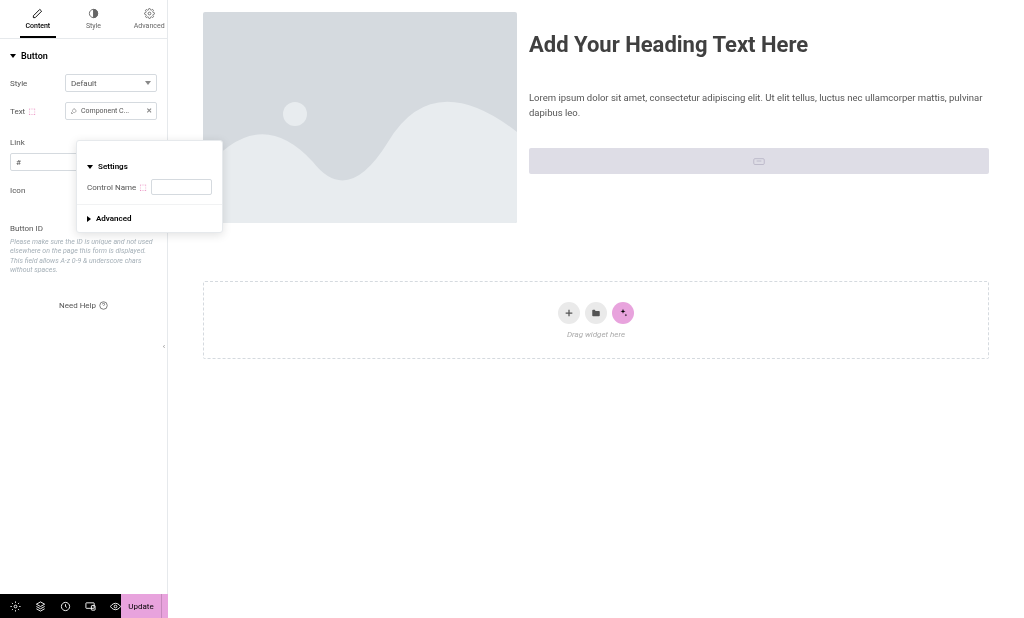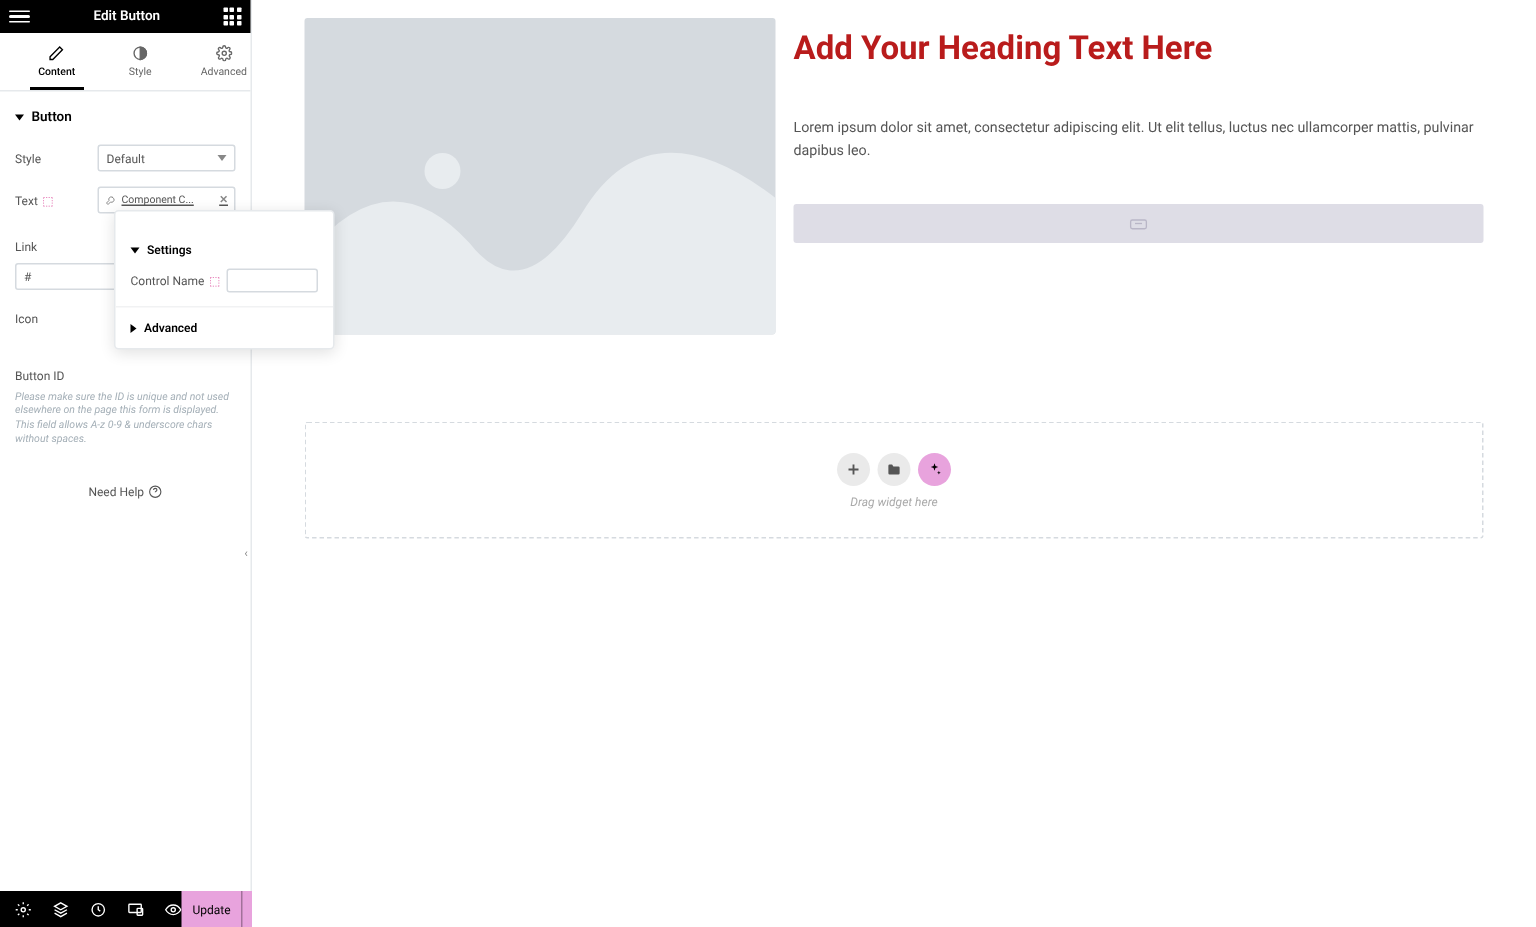--- a/index.html
+++ b/index.html
@@ -22,21 +22,21 @@
 .panel-body { flex: 1; overflow: auto; padding: 0 10px; position: relative; }
 .section-title { display: flex; align-items: center; font-size: 9px; font-weight: 600; padding: 12px 0 8px; cursor:pointer; }
 .caret-down { width: 0; height: 0; border-left: 3px solid transparent; border-right: 3px solid transparent; border-top: 4px solid #000; margin-right: 5px; }
 .caret-right { width: 0; height: 0; border-top: 3px solid transparent; border-bottom: 3px solid transparent; border-left: 4px solid #000; margin-right: 5px; }
 
 .field-row { display: flex; align-items: center; justify-content: space-between; padding: 5px 0; font-size: 8px; color: #555; }
 .field-row label { flex: 0 0 55px; display:flex; align-items:center; gap:3px; }
 .select-box { flex: 1; height: 18px; border: 1px solid #d5dadf; border-radius: 2px; display: flex; align-items: center; justify-content: space-between; padding: 0 5px; font-size: 8px; color: #555; cursor:pointer;gap:14px; }
 .select-box .chev { width: 0; height: 0; border-left: 3px solid transparent; border-right: 3px solid transparent; border-top: 4px solid #888; }
 .text-input { width: 100%; height: 18px; border: 1px solid #d5dadf; border-radius: 2px; padding: 0 5px; font-size: 8px; color: #555; }
-.comp-box { flex:1; height: 18px; border: 1px solid #d5dadf; border-radius: 2px; display: flex; align-items: center; padding: 0 4px; font-size: 7px; color: #555; gap:3px;text-decoration:underline; }
+.comp-box { flex:1; height: 18px; border: 1px solid #d5dadf; border-radius: 2px; display: flex; align-items: center; padding: 0 4px; font-size: 7px; color: #555; gap:3px; }
 .comp-box .close { margin-left: auto; color:#888; cursor:pointer; font-weight:bold; }
 .dyn-icon { color:#e164a9; font-size:8px; }
 
 .hint { font-size: 7px; font-style: italic; color: #a4afb7; line-height: 1.35; margin-top: 3px; }
 .need-help { font-size: 8px; color: #555; text-align: center; margin-top: 25px; display:flex; align-items:center; justify-content:center; gap:3px; cursor:pointer; }
 
 
 .popover { position: absolute; top: 140px; left: 76px; width: 147px; background: #fff; border: 1px solid #e6e9ec; border-radius: 3px; box-shadow: 0 2px 10px rgba(0,0,0,0.12); z-index: 10; }
 .popover-section { padding: 9px 10px; border-bottom: 1px solid #f1f2f3; }
 .popover-title { display: flex; align-items: center; font-size: 8px; font-weight: 600; margin-bottom: 8px; margin-top: 12px; }
@@ -56,56 +56,37 @@
 .update-wrap { height: 100%; display: flex; }
 .update-btn { width: 40px; background: #e8a3dd; color: #000; font-size: 8px; display: flex; align-items: center; justify-content: center; cursor: pointer; }
 .update-chev { width: 18px; background: #e8a3dd; border-left:1px solid rgba(0,0,0,0.15); display:flex; align-items:center; justify-content:center; cursor:pointer; }
 .update-chev .c { width:0;height:0;border-left:3px solid transparent;border-right:3px solid transparent;border-bottom:4px solid #000; }
 
 
 .canvas { flex: 1; background: #fff; padding: 12px 35px 0 35px; overflow: auto; }
 .row1 { display: flex; gap: 12px; }
 .img-ph { width: 314px; height: 211px; background: #d5dadf; position: relative; overflow: hidden; border-radius:2px; }
 .text-col { flex: 1; }
-.heading { font-size: 22px; font-weight: 700; color: #b91c1c; margin-top: 8px; }
+.heading { font-size: 22px; font-weight: 700; color: #404040; margin-top: 20px; }
 .para { font-size: 9.5px; line-height: 1.55; color: #555; margin-top: 34px; }
 .btn-ph { width: 100%; height: 26px; background: #dedde6; margin-top: 28px; display:flex; align-items:center; justify-content:center; color:#b9b6c7; border-radius:2px; }
 
 .sun { position: absolute; top: 90px; left: 80px; width: 24px; height: 24px; background: #e8ecef; border-radius: 50%; }
 
 .drop-zone { margin-top: 58px; border: 1px dashed #d5dadf; border-radius: 2px; height: 78px; display: flex; flex-direction: column; align-items: center; justify-content: center; gap: 6px; }
 .dz-buttons { display: flex; gap: 5px; }
 .dz-btn { width: 22px; height: 22px; border-radius: 50%; background: #eaeaea; display: flex; align-items: center; justify-content: center; cursor:pointer; color:#555; }
 .dz-btn.pink { background: #e8a3dd; color:#000; }
 .dz-text { font-size: 8px; color: #aaa; font-style: italic; }
 </style>
 </head>
 <body>
 
 <div class="app">
   <div class="sidebar">
-    <div class="sidebar-header">
-      <div class="hamburger">
-          <span></span>
-          <span></span>
-          <span></span>
-        </div>
-      <div>Edit Button</div>
-      <div class="apps-icon">
-          <span></span>
-          <span></span>
-          <span></span>
-          <span></span>
-          <span></span>
-          <span></span>
-          <span></span>
-          <span></span>
-          <span></span>
-        </div>
-    </div>
 
     <div class="tabs">
       <div class="tab active">
         <svg width="11" height="11" viewBox="0 0 24 24" fill="none" stroke="#000" stroke-width="2">
             <path d="M17 3l4 4L7 21H3v-4L17 3z"></path>
           </svg>
         <span>Content</span>
       </div>
       <div class="tab">
         <svg width="11" height="11" viewBox="0 0 24 24" fill="none" stroke="#666" stroke-width="2">

